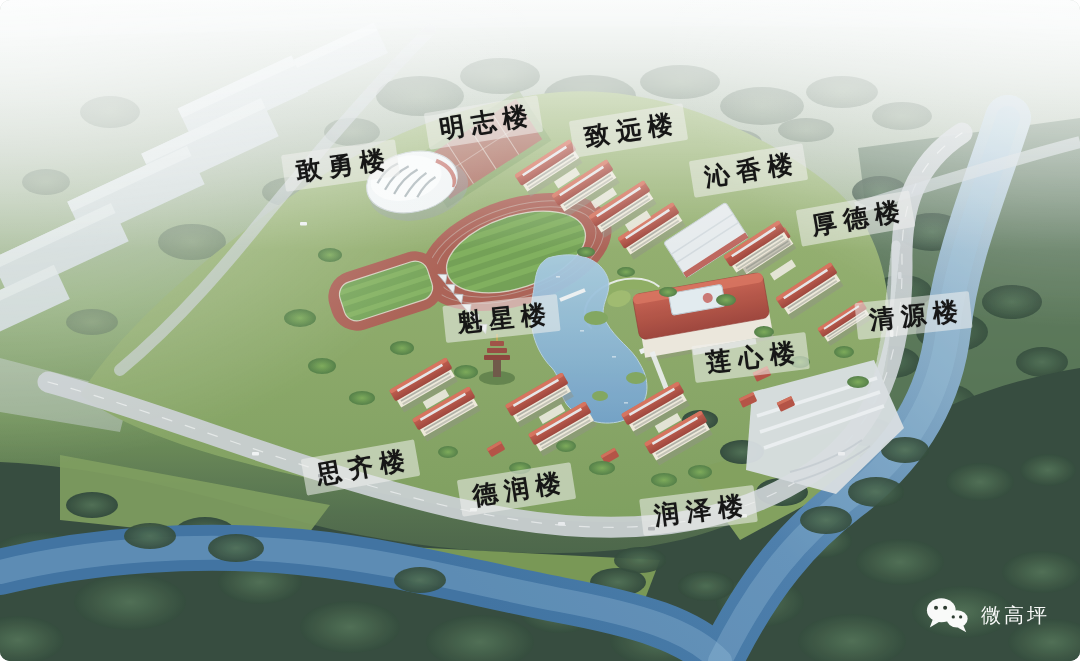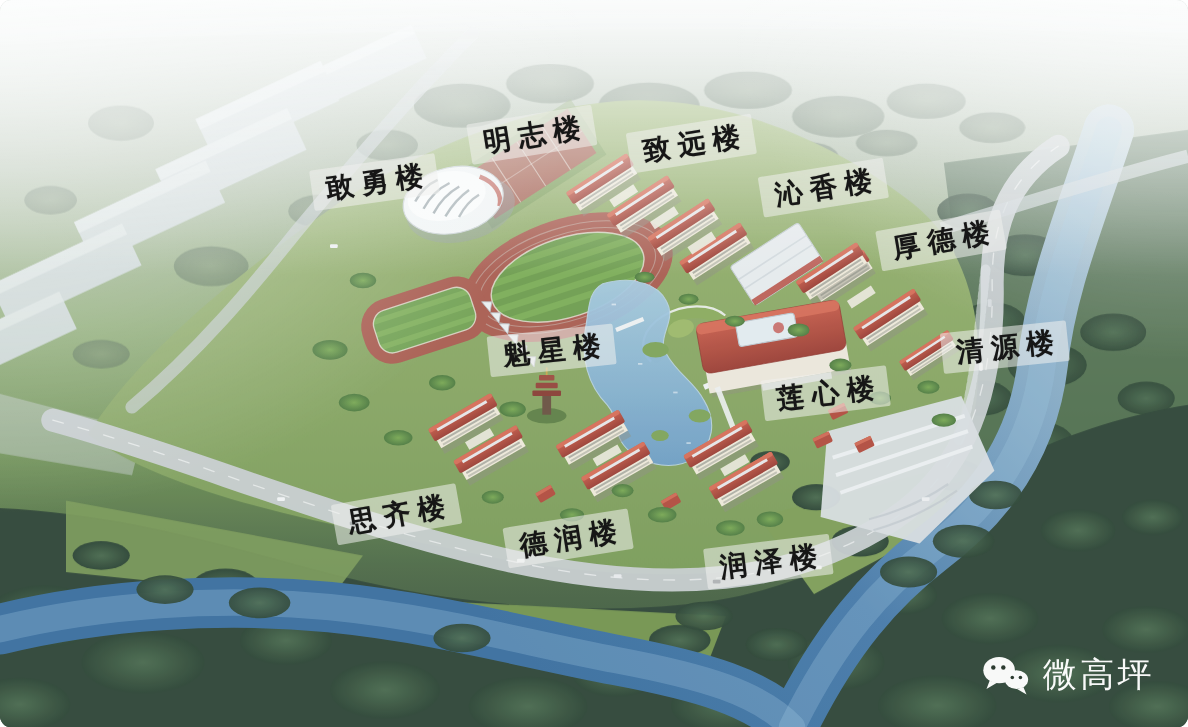--- a/index.html
+++ b/index.html
@@ -15,21 +15,21 @@
   .l2{left:571px;top:112px;transform:rotate(-9deg);}
   .l3{left:691px;top:152px;transform:rotate(-9deg);}
   .l4{left:798px;top:200px;transform:rotate(-10deg);}
   .l5{left:856px;top:297px;transform:rotate(-6deg);}
   .l6{left:444px;top:300px;transform:rotate(-6deg);}
   .l7{left:693px;top:339px;transform:rotate(-7deg);}
   .l8{left:303px;top:449px;transform:rotate(-10deg);}
   .l9{left:459px;top:471px;transform:rotate(-9deg);}
   .l10{left:641px;top:492px;transform:rotate(-7deg);}
   .wm{position:absolute;right:30px;bottom:26px;display:flex;align-items:center;gap:10px;
-      color:#ffffff;font-size:31px;letter-spacing:3px;opacity:.97;margin-top:16px;}
+      color:#ffffff;font-size:20px;letter-spacing:3px;opacity:.97;margin-top:16px;}
   .wm svg{display:block;}
 </style>
 </head>
 <body>
 
 <div id="stage">
 <svg id="scene" viewBox="0 0 1080 661" xmlns="http://www.w3.org/2000/svg">
 <defs>
   <linearGradient id="gBase" x1="0" y1="0" x2="0" y2="1">
     <stop offset="0" stop-color="#c9d2cc"></stop>

